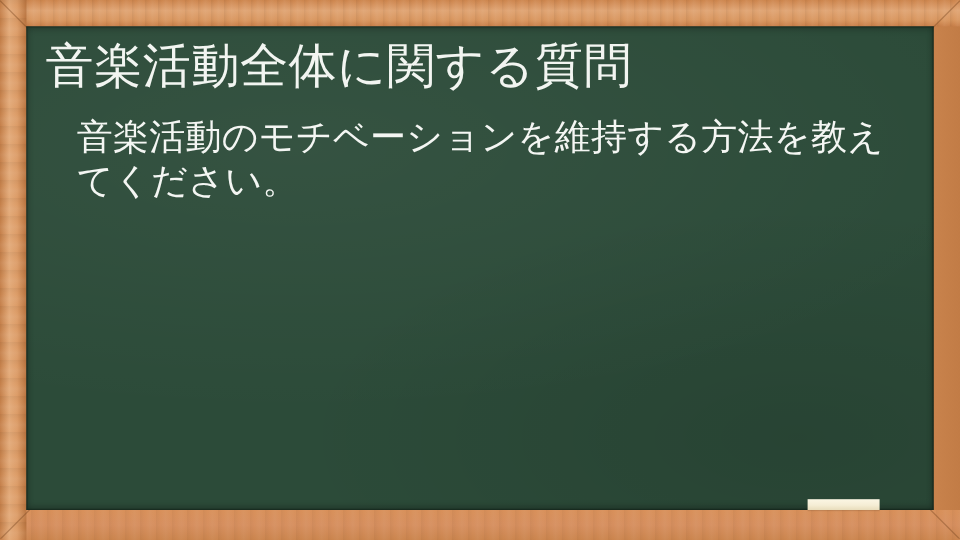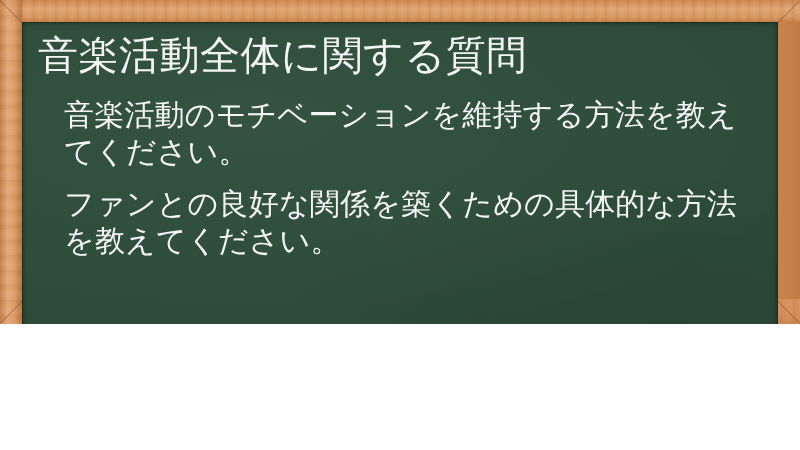--- a/index.html
+++ b/index.html
@@ -7,21 +7,21 @@
     padding: 0;
     background: #ffffff;
   }
   body {
     font-family: "DejaVu Sans", "Liberation Sans", sans-serif;
   }
 
   #slide {
     position: relative;
     width: 800px;
-    height: 324px;
+    height: 450px;
     overflow: hidden;
     background: #d2894f;
   }
 
   
   .frame {
     position: absolute;
     inset: 0;
     background:
       linear-gradient(90deg,
@@ -168,20 +168,19 @@
   </div>
 
   <div class="board">
     <div class="board-sheen"></div>
 
     <div class="content">
       <h1 class="slide-title">音楽活動全体に関する質問</h1>
 
       <ul class="bullets">
         <li class="bullet">音楽活動のモチベーションを維持する方法を教えてください。</li>
-        <li class="bullet">ファンとの良好な関係を築くための具体的な方法を教えてください。</li>
       </ul>
     </div>
   </div>
 
   <div class="chalk"></div>
 
 </div>
 
 </body></html>

